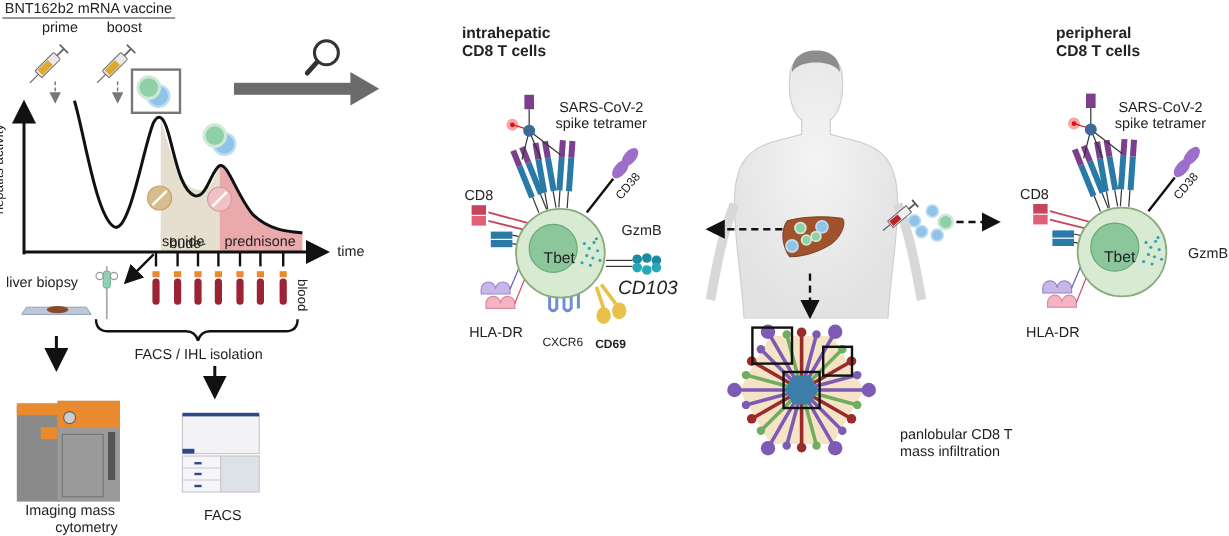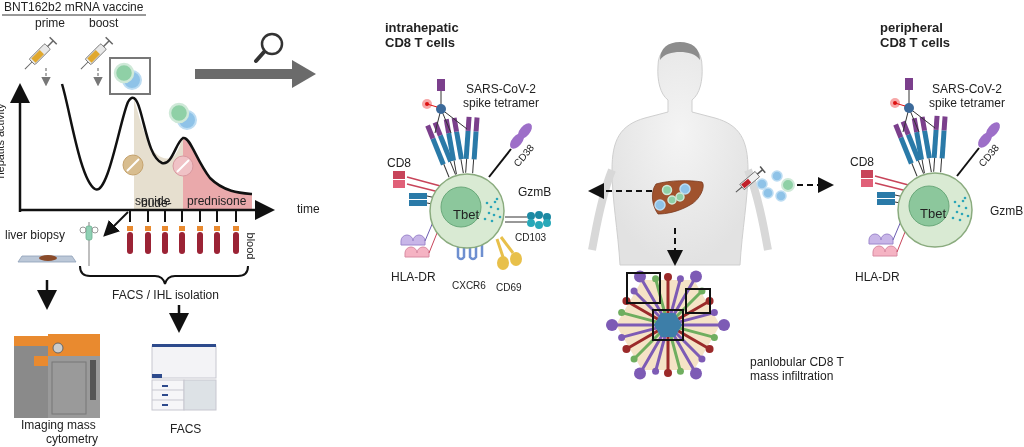--- a/index.html
+++ b/index.html
@@ -439,21 +439,21 @@
     <rect x="-15" y="-15" width="30" height="30" fill="none" stroke="#111" stroke-width="2"></rect>
     <rect x="-41" y="-52" width="33" height="30" fill="none" stroke="#111" stroke-width="2"></rect>
     <rect x="18" y="-36" width="24" height="24" fill="none" stroke="#111" stroke-width="2"></rect>
   </g>
 </svg>
 
 <div class="lbl" style="left:4px;top:0px;font-size:12px;">BNT162b2 mRNA vaccine</div>
 <div class="lbl" style="left:35px;top:16px;">prime</div>
 <div class="lbl" style="left:89px;top:16px;">boost</div>
 <div class="lbl" style="left:-38px;top:135px;transform:rotate(-90deg);font-size:11px;">hepatits activity</div>
-<div class="lbl" style="left:281px;top:202px;margin-left:16px;">time</div>
+<div class="lbl" style="left:281px;top:202px;">time</div>
 <div class="lbl" style="left:141px;top:196px;">bude-</div>
 <div class="lbl" style="left:135px;top:194px;">sonide</div>
 <div class="lbl" style="left:187px;top:194px;">prednisone</div>
 
 <div class="lbl" style="left:5px;top:228px;">liver biopsy</div>
 <div class="lbl" style="left:238px;top:240px;transform:rotate(90deg);font-size:11px;">blood</div>
 <div class="lbl" style="left:112px;top:288px;">FACS / IHL isolation</div>
 <div class="lbl" style="left:21px;top:418px;">Imaging mass</div>
 <div class="lbl" style="left:46px;top:432px;">cytometry</div>
 <div class="lbl" style="left:170px;top:422px;text-align:center;">FACS</div>
@@ -463,24 +463,24 @@
   <div>CD8 T cells</div>
 </div>
 <div class="lbl" style="left:463px;top:82px;text-align:center;">
   <div>SARS-CoV-2</div>
   <div>spike tetramer</div>
 </div>
 <div class="lbl" style="left:387px;top:156px;">CD8</div>
 <div class="lbl" style="left:511px;top:150px;transform:rotate(-50deg);font-size:10px;">CD38</div>
 <div class="lbl" style="left:518px;top:185px;">GzmB</div>
 <div class="lbl" style="left:453px;top:207px;font-size:13px;">Tbet</div>
-<div class="lbl" style="left:515px;top:232px;font-size:10px;">CD103</div>
+<div class="lbl" style="left:515px;top:232px;font-size:16px;font-style:italic;">CD103</div>
 <div class="lbl" style="left:391px;top:270px;">HLA-DR</div>
 <div class="lbl" style="left:452px;top:280px;font-size:10px;">CXCR6</div>
-<div class="lbl" style="left:496px;top:282px;font-size:10px;">CD69</div>
+<div class="lbl" style="left:496px;top:282px;font-size:10px;font-weight:bold;">CD69</div>
 
 <div class="lbl bold" style="left:880px;top:20px;width:90px;">
   <div>peripheral</div>
   <div>CD8 T cells</div>
 </div>
 <div class="lbl" style="left:929px;top:82px;text-align:center;">
   <div>SARS-CoV-2</div>
   <div>spike tetramer</div>
 </div>
 <div class="lbl" style="left:850px;top:155px;">CD8</div>

